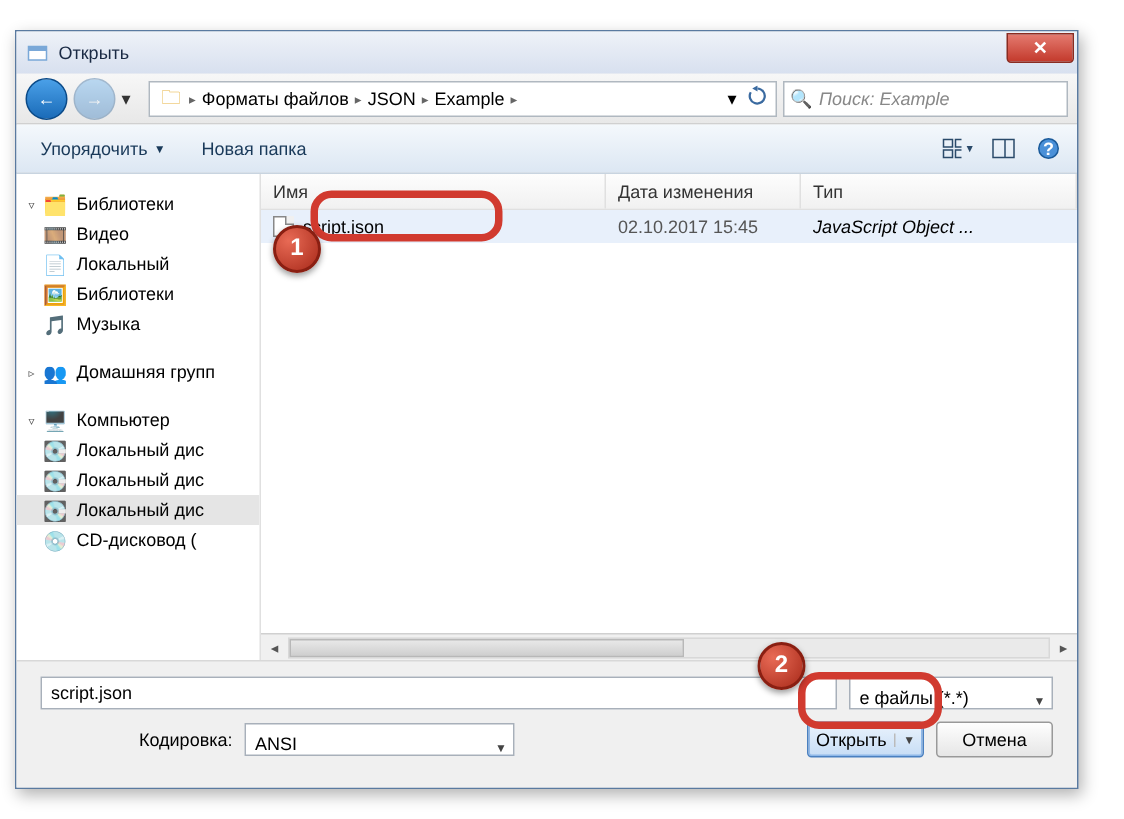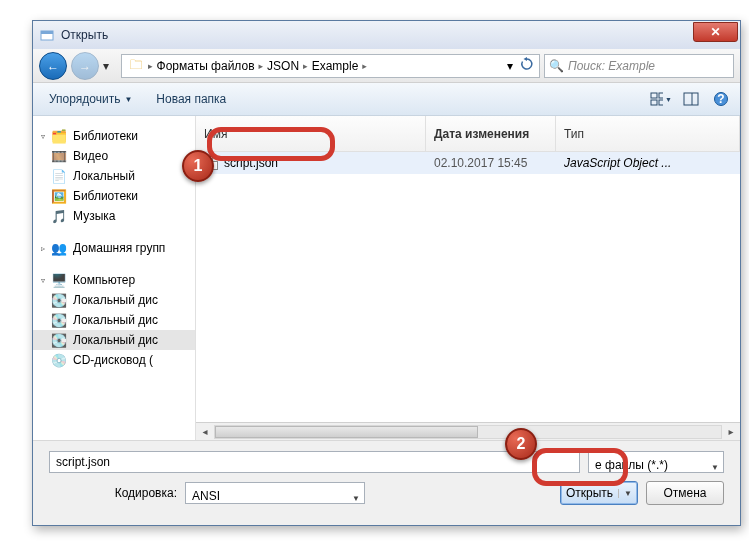--- a/index.html
+++ b/index.html
@@ -1,17 +1,17 @@
 <!DOCTYPE html>
 <html><head>
 <meta charset="utf-8">
 <style>
   * { box-sizing: border-box; margin: 0; padding: 0; font-family: "Segoe UI", Tahoma, sans-serif; font-size: 12px; }
   body { background: #fff; width: 749px; height: 546px; position: relative; }
-  .window { position: absolute; left: 32px; top: 20px; width: 709px; height: 506px; background: #f0f0f0; border: 1px solid #5a7aa0; box-shadow: 2px 4px 10px rgba(0,0,0,0.3); display: flex; flex-direction: column; }
+  .window { position: absolute; left: 10px; top: 20px; width: 709px; height: 506px; background: #f0f0f0; border: 1px solid #5a7aa0; box-shadow: 2px 4px 10px rgba(0,0,0,0.3); display: flex; flex-direction: column; }
   .titlebar { height: 28px; background: linear-gradient(to bottom, #eef2f8, #d8e0ef); display: flex; align-items: center; padding-left: 6px; position: relative; }
   .titlebar .icon { width: 16px; height: 16px; margin-right: 6px; display:inline-flex; align-items:center; justify-content:center;}
   .titlebar .title { color: #1a2a44; }
   .close-btn { position: absolute; right: 2px; top: 1px; width: 45px; height: 20px; background: linear-gradient(to bottom,#e47a6f,#c33a2c); border: 1px solid #8a2b20; border-radius: 0 0 3px 3px; color:#fff; display:flex; align-items:center; justify-content:center; font-weight:bold; }
   .navbar { height: 34px; background: linear-gradient(to bottom,#f7f7f7,#e8e8e8); display:flex; align-items:center; padding: 0 6px; gap:4px; border-bottom:1px solid #d0d0d0;}
   .nav-btn { width:28px; height:28px; border-radius:50%; background: linear-gradient(to bottom,#4aa0e8,#1a6bb8); border:1px solid #0a4a88; display:flex; align-items:center; justify-content:center; color:#fff; font-size:14px;}
   .nav-btn.fwd { opacity:0.35; }
   .nav-drop { width:14px; color:#333; }
   .pathbar { flex:1; height:24px; background:#fff; border:1px solid #b0b8c0; display:flex; align-items:center; padding:0 2px; }
   .pathbar .pseg { padding:0 4px; display:flex; align-items:center; gap:3px; }
@@ -27,24 +27,24 @@
   .toolbar .icnbtn { width:22px; height:22px; display:flex; align-items:center; justify-content:center; color:#2a4a6a; }
   .body { flex:1; display:flex; background:#fff; min-height:0; }
   .sidebar { width:163px; border-right:1px solid #e0e0e0; padding:6px 0; overflow:hidden; }
   .side-group { margin: 4px 0 12px 0; }
   .side-head, .side-item { display:flex; align-items:center; padding:2px 6px 2px 18px; gap:6px; white-space:nowrap; overflow:hidden; }
   .side-head { padding-left:8px; }
   .side-head .tri { font-size:8px; color:#555; }
   .side-item.sel { background:#e5e5e5; }
   .icn { width:16px; height:16px; display:inline-flex; align-items:center; justify-content:center; font-size:13px; }
   .filepane { flex:1; display:flex; flex-direction:column; position:relative; }
-  .colhead { height:36px; display:flex; align-items:center; border-bottom:1px solid #e0e0e0; background:linear-gradient(to bottom,#fdfdfd,#f1f1f1); font-size:12px; color:#333;}
+  .colhead { height:24px; display:flex; align-items:center; border-bottom:1px solid #e0e0e0; background:linear-gradient(to bottom,#fdfdfd,#f1f1f1); font-size:12px; color:#333;}
   .colhead .col { padding:0 8px; border-right:1px solid #e0e0e0; height:100%; display:flex; align-items:center;}
   .col-name { width:230px; }
-  .col-date { width:130px;font-weight:bold; }
+  .col-date { width:130px; }
   .col-type { flex:1; }
   .filerow { height:22px; display:flex; align-items:center; background:#e8f0fb; }
   .filerow .cell { padding:0 8px; }
   .filerow .cname { width:230px; display:flex; align-items:center; gap:6px; }
   .filerow .cdate { width:130px; color:#555; }
   .filerow .ctype { flex:1; color:#000000;font-style:italic; }
   .hscroll-area { position:absolute; left:0; right:0; bottom:0; height:18px; background:#f0f0f0; border-top:1px solid #d0d0d0; display:flex; align-items:center; }
   .hscroll-area .larr, .hscroll-area .rarr { width:18px; text-align:center; font-size:10px; color:#555; }
   .hscroll-area .track { flex:1; height:14px; background:#eaeaea; position:relative; border:1px solid #d8d8d8;}
   .hscroll-area .thumb { position:absolute; left:0; top:0; bottom:0; width:52%; background:linear-gradient(to bottom,#e8e8e8,#cfcfcf); border:1px solid #b8b8b8;}

